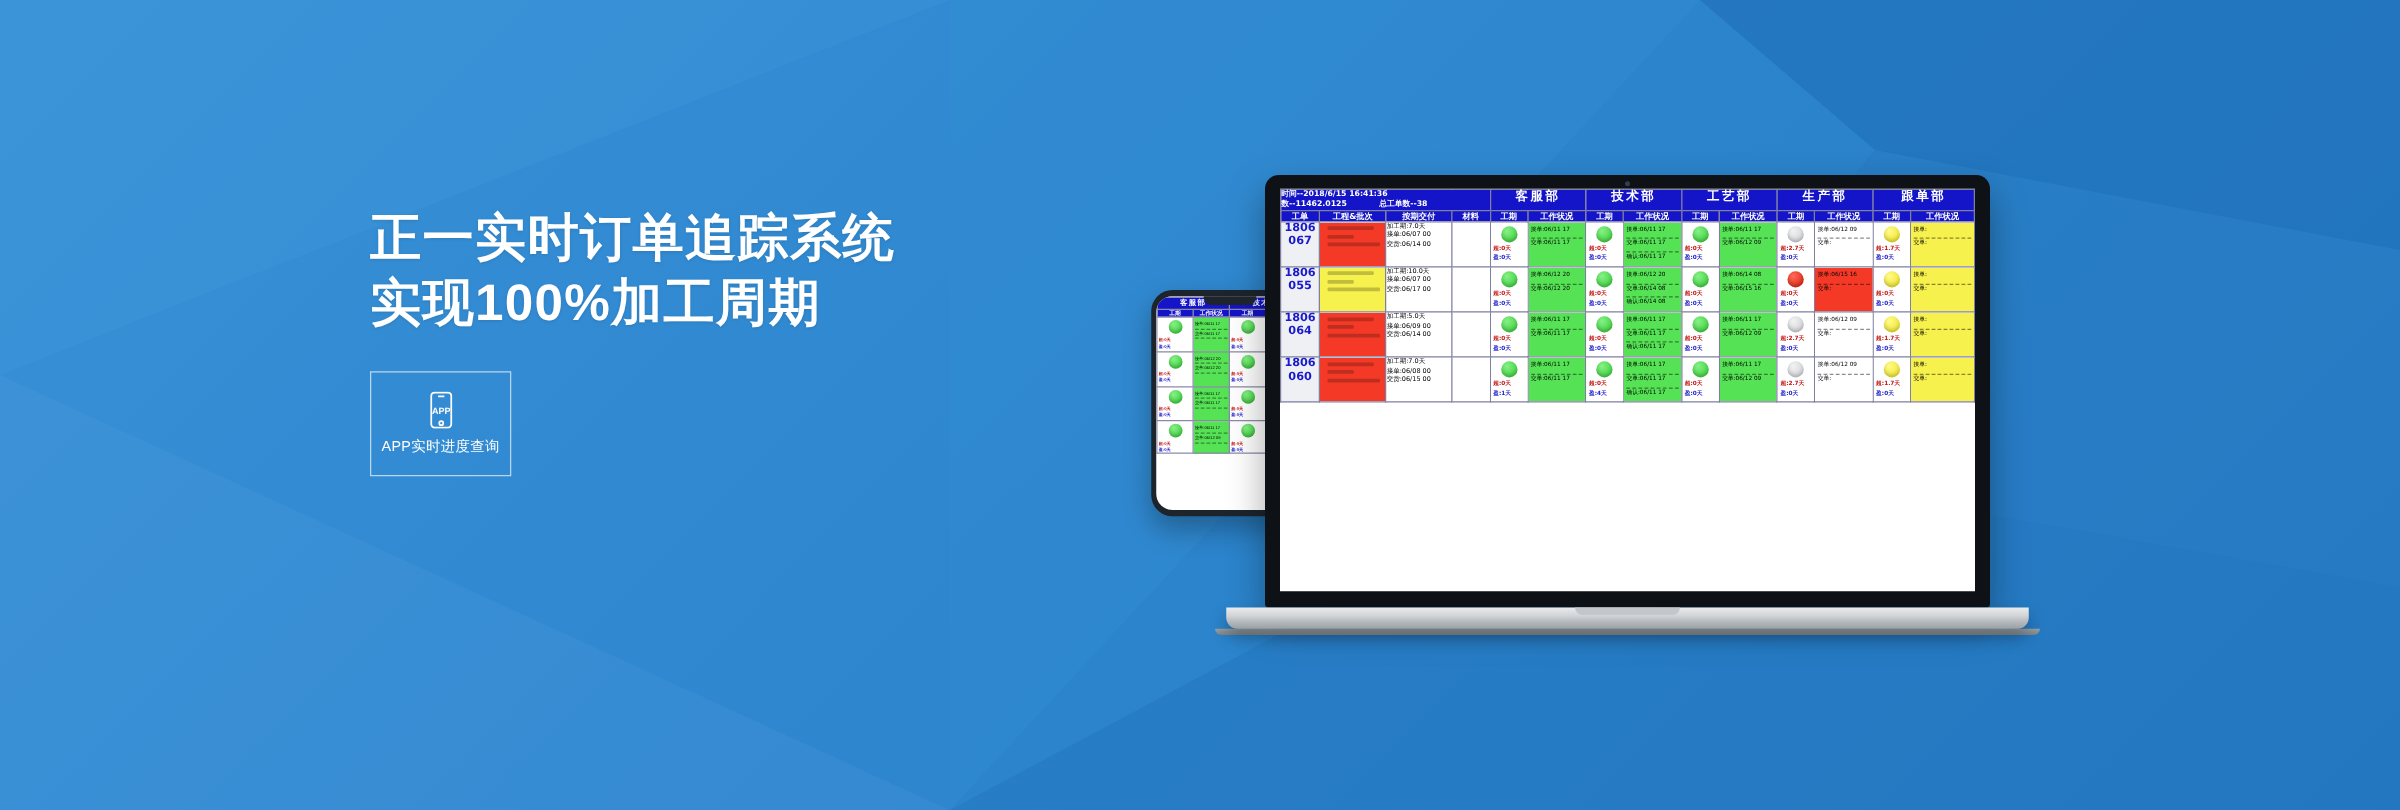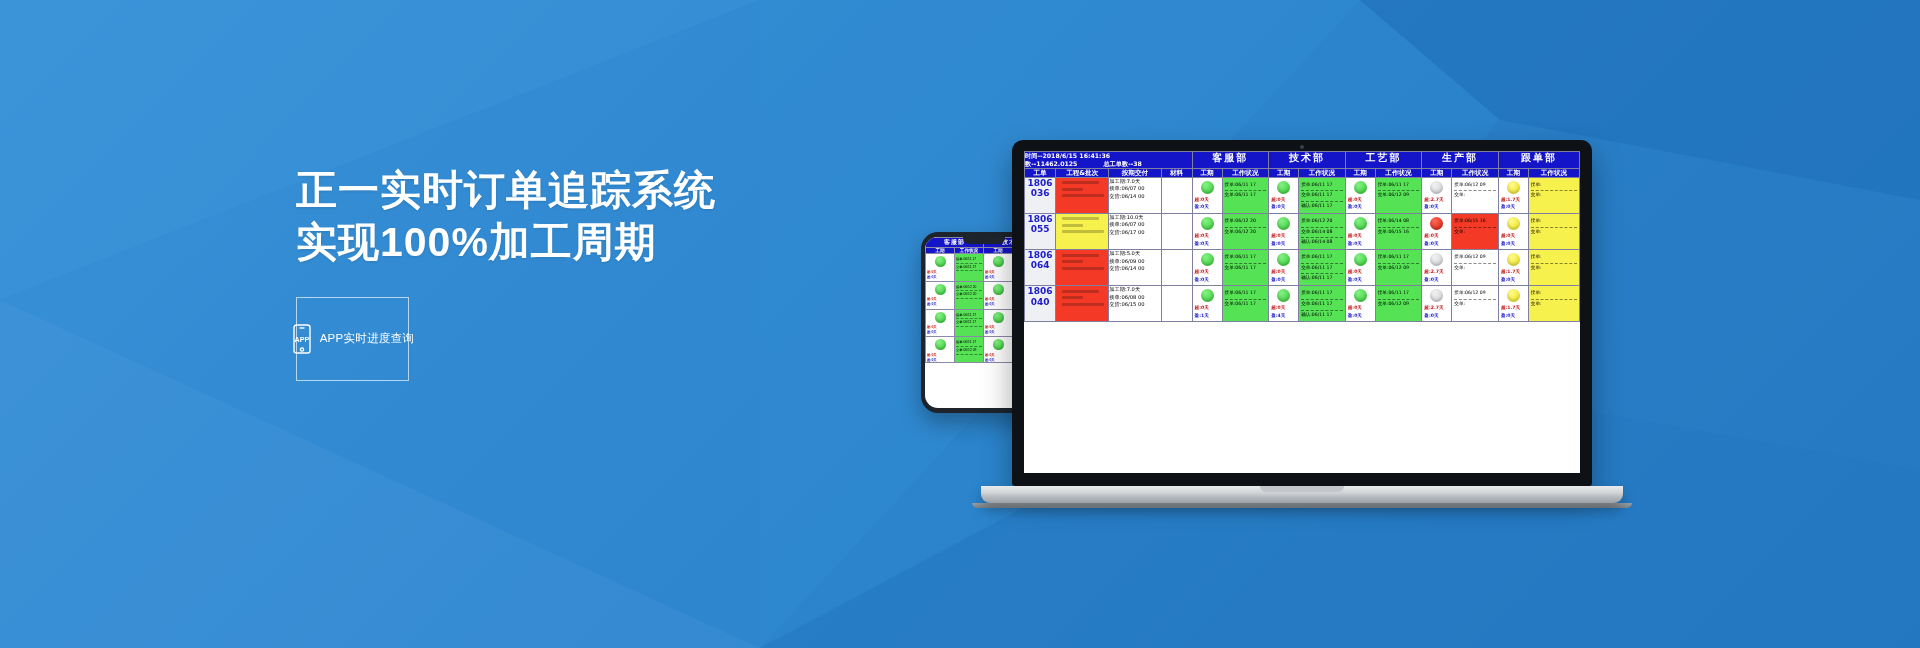--- a/index.html
+++ b/index.html
@@ -18,21 +18,21 @@
   
   .copy { position:absolute; left:296px; top:136px; width:420px;margin-top:28px; }
   .headline { color:#fff; font-weight:bold; font-size:41px; line-height:1.28;
               letter-spacing:1px; white-space:nowrap;
               text-shadow:0 1px 3px rgba(0,0,0,.12); }
   .headline .l2 { display:block; }
 
   .features { display:flex; margin-top:28px; }
   .feature {
     width:113px; height:84px; border:1px solid rgba(255,255,255,.65);
-    display:flex; flex-direction:row; align-items:center; justify-content:center;
+    display:flex; flex-direction:column; align-items:center; justify-content:center;
     gap:7px; margin-left:-1px;
   }
   .feature:first-child { margin-left:0; }
   .feature .ficon { width:34px; height:30px; display:flex; align-items:center; justify-content:center; }
   .feature .flabel { color:#fff; font-size:11.5px; white-space:nowrap; letter-spacing:.3px; }
 
   
   .phone {
     position:absolute; left:921px; top:232px; width:125px; height:181px;
     background:#1d242c; border-radius:17px; padding:5px 4px;
@@ -337,21 +337,21 @@
               <th class="hdr-col">工期</th>
               <th class="hdr-col">工作状况</th>
               <th class="hdr-col">工期</th>
               <th class="hdr-col">工作状况</th>
             </tr>
           </thead>
           <tbody id="dash-body">
               <tr>
                 <td class="oid">
                   <div>1806</div>
-                  <div>036</div>
+                  <div>067</div>
                 </td>
                 <td class="proj" style="background: rgb(244, 58, 39);">
                   <div class="blurline" style="width:70%"></div>
                   <div class="blurline" style="width:40%"></div>
                   <div class="blurline" style="width:80%"></div>
                 </td>
                 <td class="cyc">
                   <div>加工期:7.0天</div>
                   <div>接单:06/07 00</div>
                   <div>交货:06/14 00</div>
@@ -556,21 +556,21 @@
                 <td class="cell yellow">
                   <div class="dts">
                     <div>接单:</div>
                     <div>交单:</div>
                   </div>
                 </td>
               </tr>
               <tr>
                 <td class="oid">
                   <div>1806</div>
-                  <div>040</div>
+                  <div>060</div>
                 </td>
                 <td class="proj" style="background: rgb(244, 58, 39);">
                   <div class="blurline" style="width:70%"></div>
                   <div class="blurline" style="width:40%"></div>
                   <div class="blurline" style="width:80%"></div>
                 </td>
                 <td class="cyc">
                   <div>加工期:7.0天</div>
                   <div>接单:06/08 00</div>
                   <div>交货:06/15 00</div>

